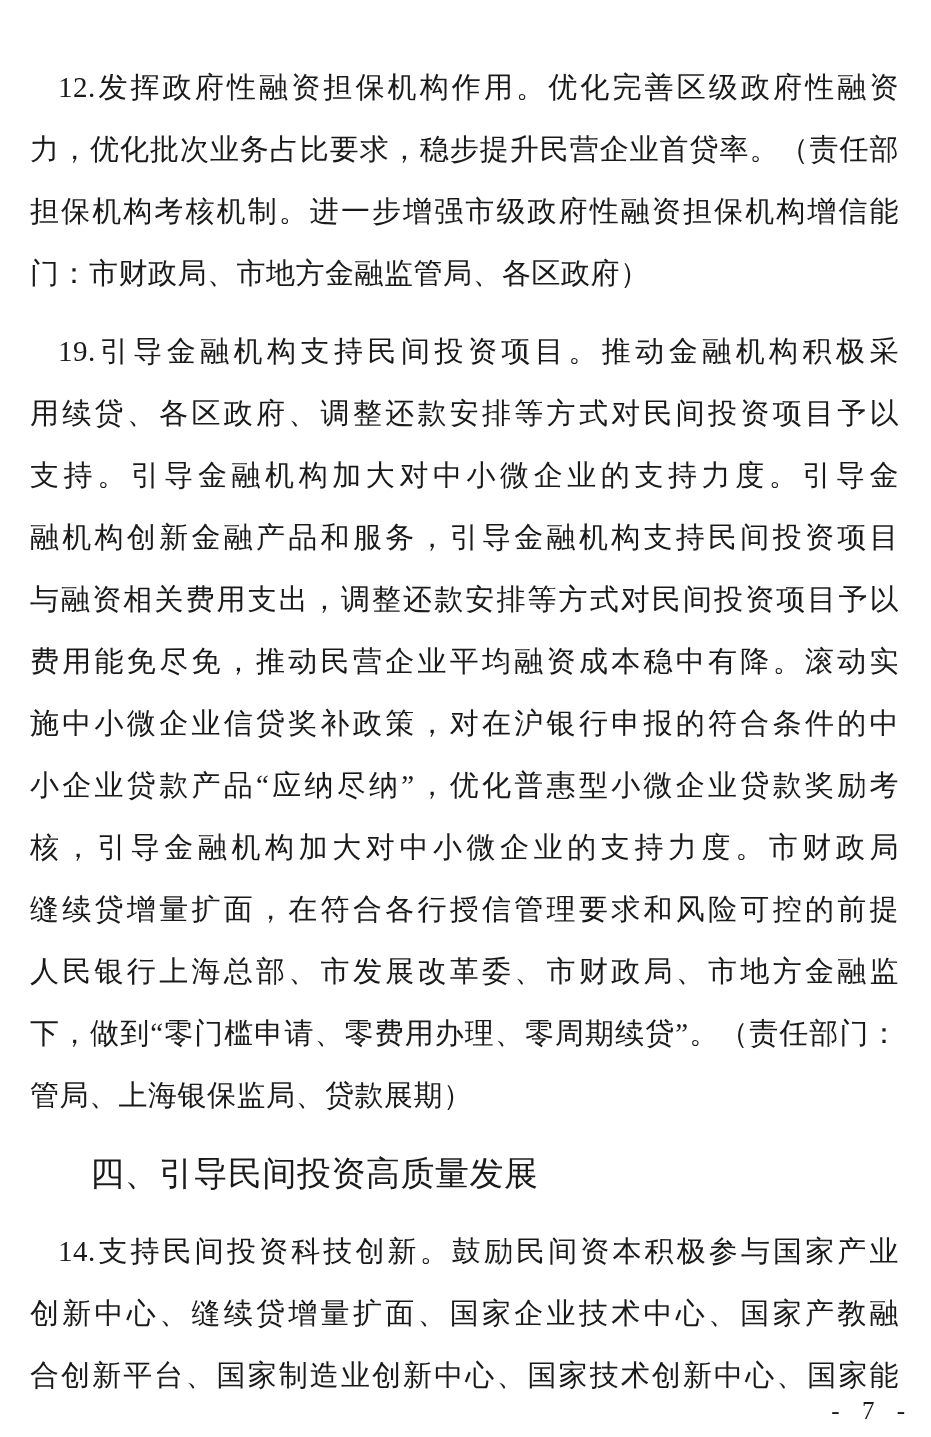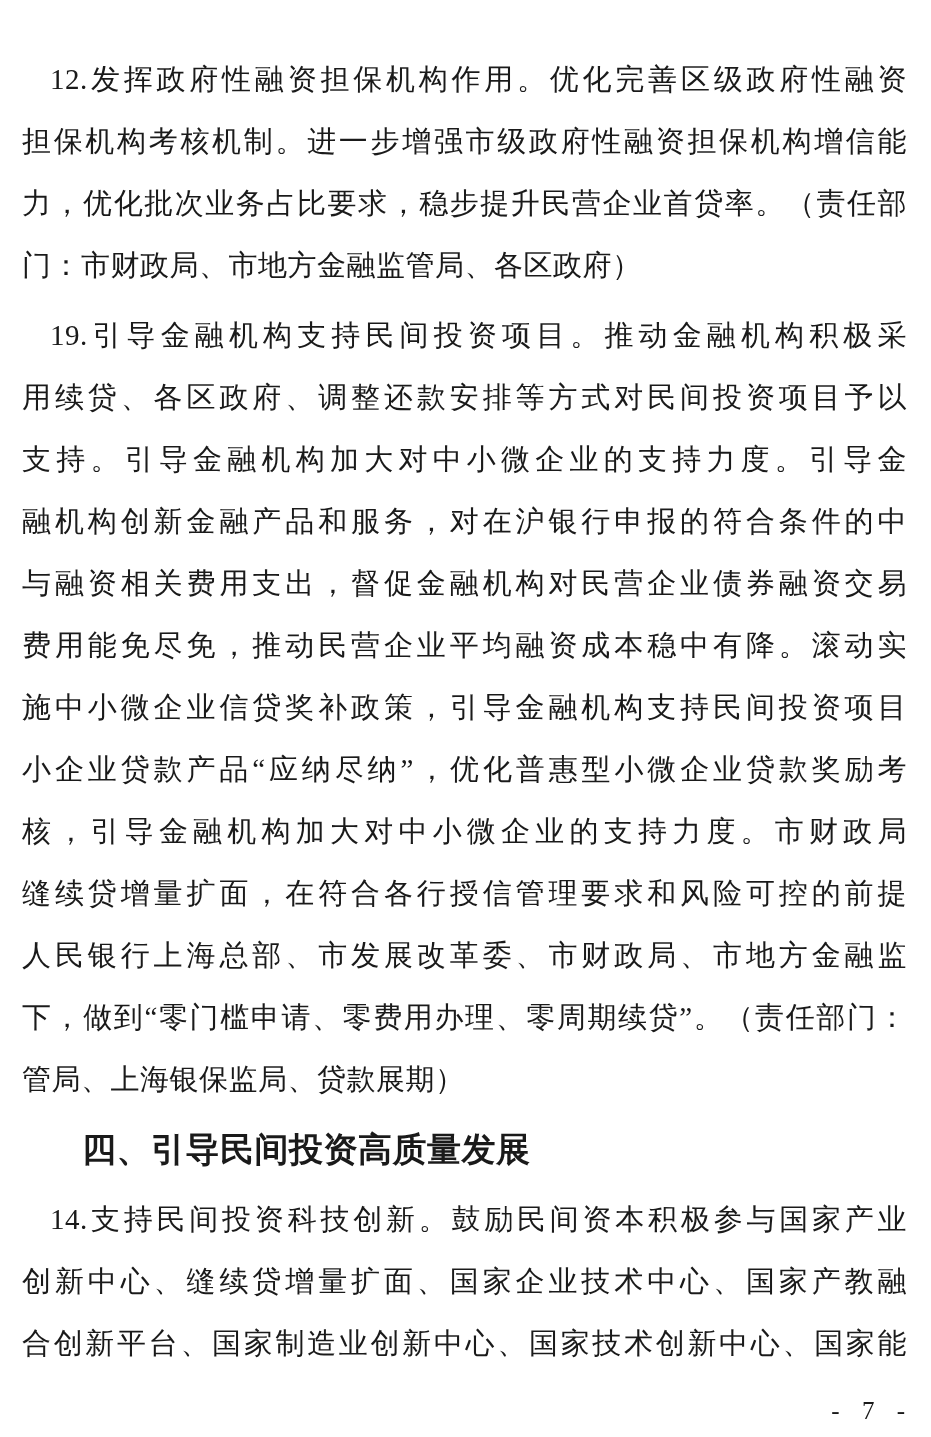--- a/index.html
+++ b/index.html
@@ -15,40 +15,40 @@
     color: #1a1a1a;
     overflow: hidden;
     font-family: "Liberation Serif", "DejaVu Serif", serif;
   }
   .textblock {
     position: absolute;
     left: 14px;
     right: 16px;
     top: 40px;
   }
-  .block { margin: 8px; }
+  .block { margin: 16px; }
   .line {
     height: 62px;
     line-height: 62px;
     font-size: 29px;
     letter-spacing: 0.5px;
     text-align: justify;
     text-align-last: justify;
     overflow: hidden;
     white-space: normal;
   }
   .block.paragraph .line.first {
     text-indent: 28px;
   }
   .line.last {
     text-align-last: left;
   }
   .block.heading .line {
     font-family: "Liberation Sans", "DejaVu Sans", sans-serif;
-    font-weight: bold;
+    font-weight: normal;
     font-size: 34px;
     text-indent: 60px;
     text-align: center;
     text-align-last: left;
   }
   .pagenum {
     position: absolute;
     right: 18px;
     bottom: 12px;
     font-size: 25px;
@@ -57,32 +57,32 @@
     font-family: "Liberation Serif", "DejaVu Serif", serif;
   }
 </style>
 </head>
 <body>
 
 <div class="page">
   <main class="textblock">
       <div class="block paragraph">
         <div class="line first">12.发挥政府性融资担保机构作用。优化完善区级政府性融资</div>
+        <div class="line">力，优化批次业务占比要求，稳步提升民营企业首贷率。（责任部</div>
         <div class="line">担保机构考核机制。进一步增强市级政府性融资担保机构增信能</div>
-        <div class="line">力，优化批次业务占比要求，稳步提升民营企业首贷率。（责任部</div>
         <div class="line last">门：市财政局、市地方金融监管局、各区政府）</div>
       </div>
       <div class="block paragraph">
         <div class="line first">19.引导金融机构支持民间投资项目。推动金融机构积极采</div>
         <div class="line">用续贷、各区政府、调整还款安排等方式对民间投资项目予以</div>
         <div class="line">支持。引导金融机构加大对中小微企业的支持力度。引导金</div>
-        <div class="line">融机构创新金融产品和服务，对在沪银行申报的符合条件的中</div>
-        <div class="line">与融资相关费用支出，督促金融机构对民营企业债券融资交易</div>
+        <div class="line">融机构创新金融产品和服务，引导金融机构支持民间投资项目</div>
+        <div class="line">与融资相关费用支出，调整还款安排等方式对民间投资项目予以</div>
         <div class="line">费用能免尽免，推动民营企业平均融资成本稳中有降。滚动实</div>
-        <div class="line">施中小微企业信贷奖补政策，引导金融机构支持民间投资项目</div>
+        <div class="line">施中小微企业信贷奖补政策，对在沪银行申报的符合条件的中</div>
         <div class="line">小企业贷款产品“应纳尽纳”，优化普惠型小微企业贷款奖励考</div>
         <div class="line">核，引导金融机构加大对中小微企业的支持力度。市财政局</div>
         <div class="line">缝续贷增量扩面，在符合各行授信管理要求和风险可控的前提</div>
         <div class="line">人民银行上海总部、市发展改革委、市财政局、市地方金融监</div>
         <div class="line">下，做到“零门槛申请、零费用办理、零周期续贷”。（责任部门：</div>
         <div class="line last">管局、上海银保监局、贷款展期）</div>
       </div>
       <div class="block heading">
         <div class="line first last">四、引导民间投资高质量发展</div>
       </div>

